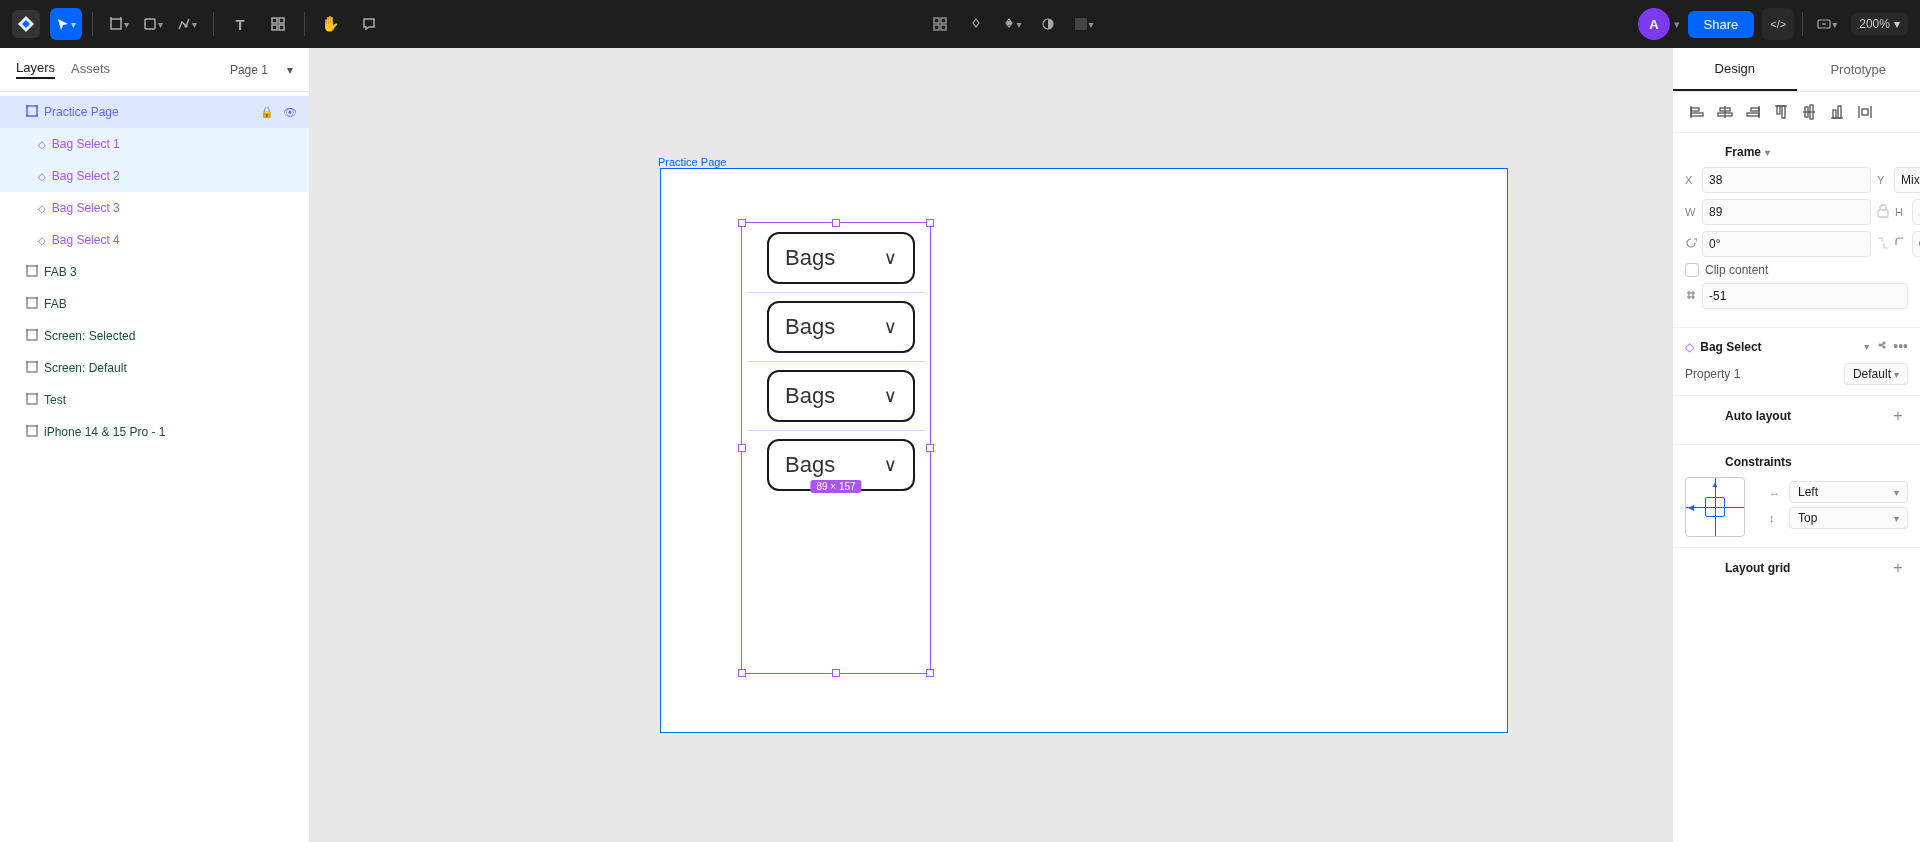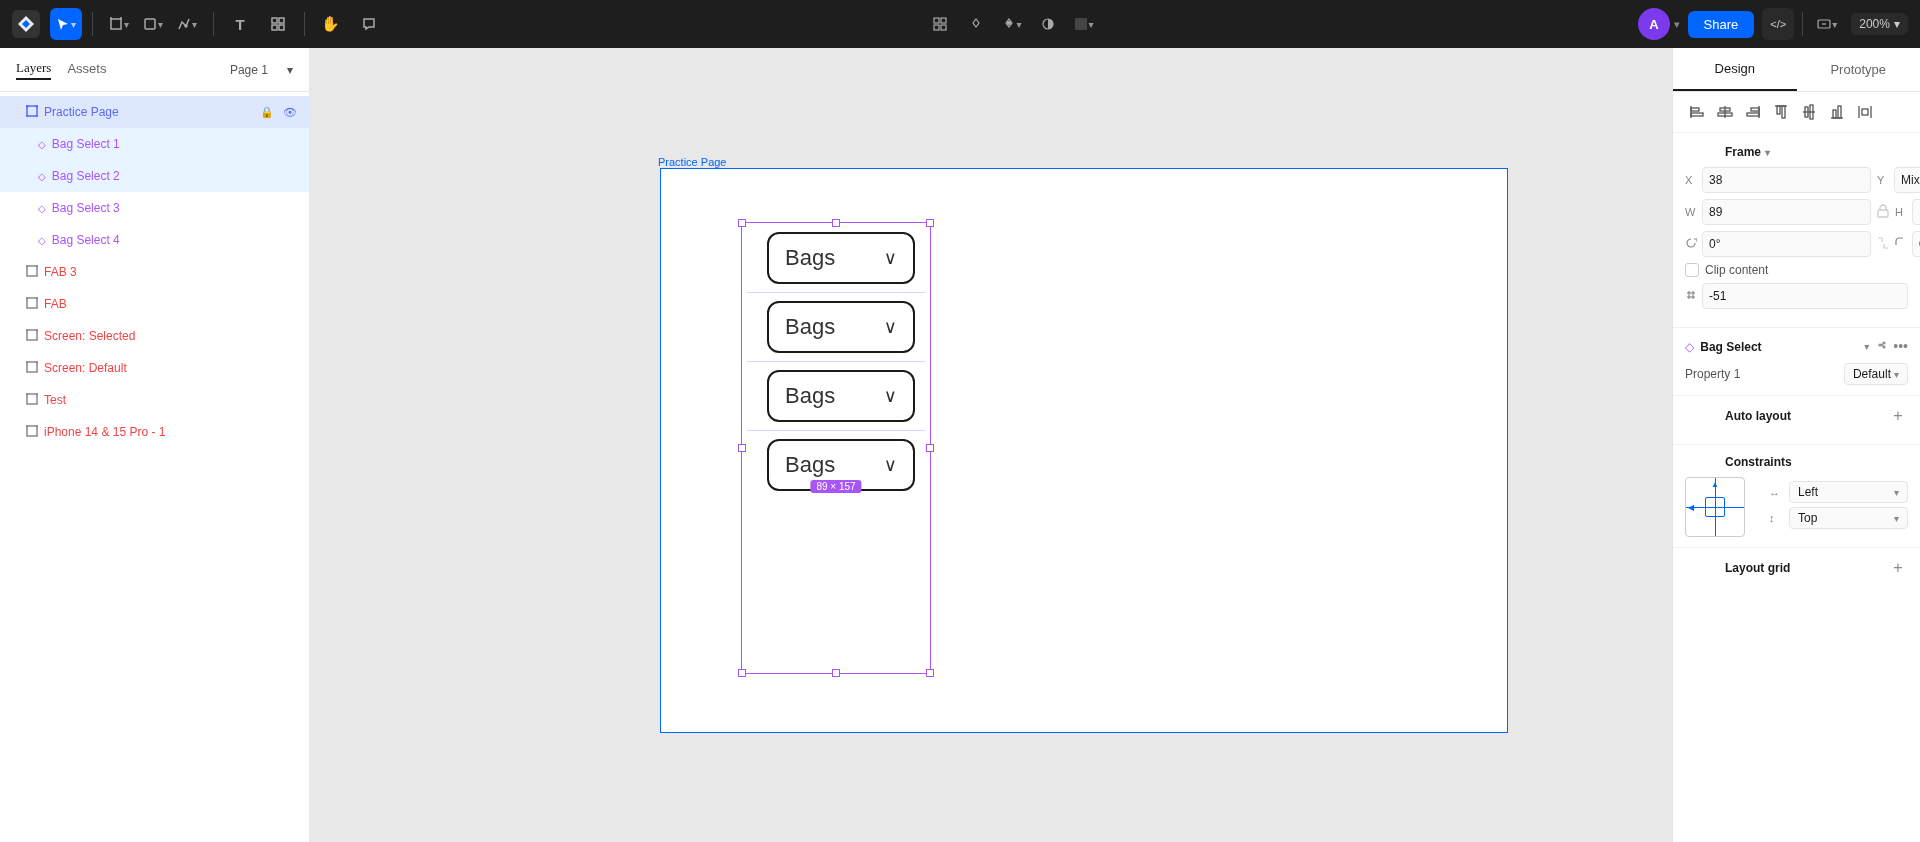--- a/index.html
+++ b/index.html
@@ -78,35 +78,35 @@
       align-items: center;
       padding: 0 16px;
       height: 44px;
       border-bottom: 1px solid #e5e5e5;
       gap: 16px;
     }
     .panel-tab {
       font-size: 13px; font-weight: 500; cursor: pointer; color: #666;
       padding-bottom: 2px;
     }
-    .panel-tab.active { color: #1a1a1a; border-bottom: 2px solid #1a1a1a; font-family: Liberation Serif, serif; }
+    .panel-tab.active { color: #1a1a1a; border-bottom: 2px solid #1a1a1a; }
     .page-selector {
       margin-left: auto; font-size: 12px; color: #555; cursor: pointer;
       display: flex; align-items: center; gap: 19px;
     }
 
     
     .layer-list { flex: 1; overflow-y: auto; padding: 4px 0; }
     .layer-item {
       display: flex; align-items: center;
       height: 32px; padding: 0 12px;
       cursor: pointer; gap: 6px;
     }
     .layer-diamond { color: #a855f7; font-size: 10px; }
-    .layer-label { font-size: 12px; color: #ef4444; flex: 1; }
+    .layer-label { font-size: 12px; color: #14532d; flex: 1; }
     .layer-frame-icon { color: #888; font-size: 11px; }
 
     
     .canvas-area {
       flex: 1;
       background: #e8e8e8;
       position: relative;
       overflow: hidden;
     }
     .frame-label {

